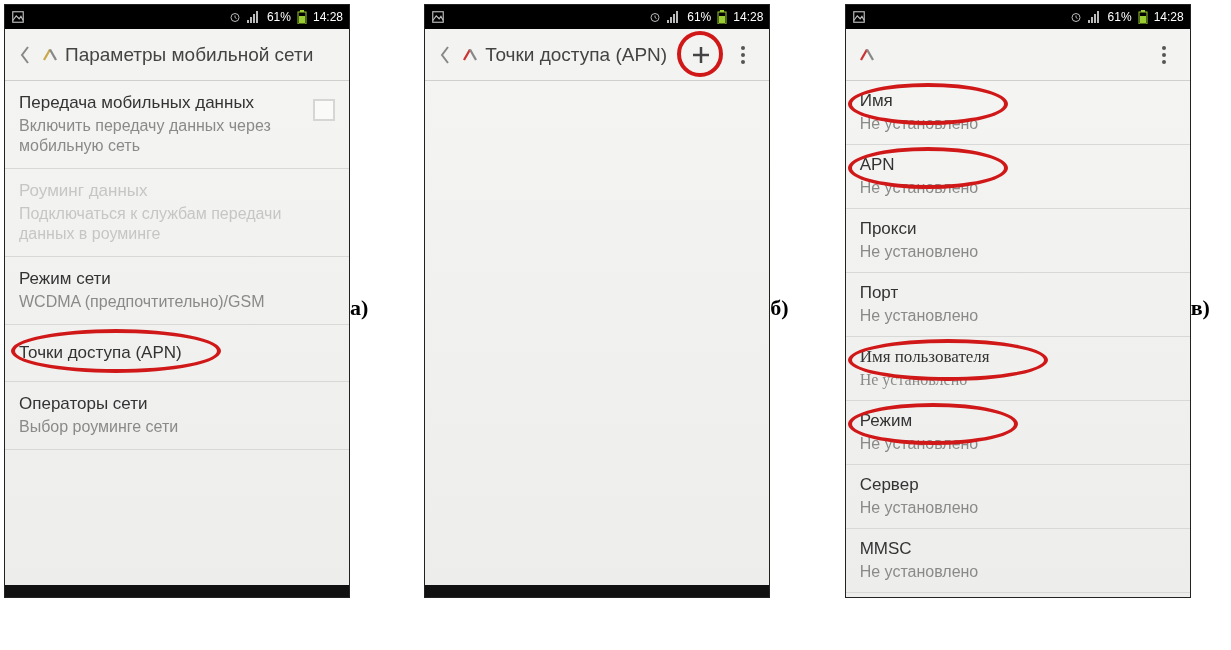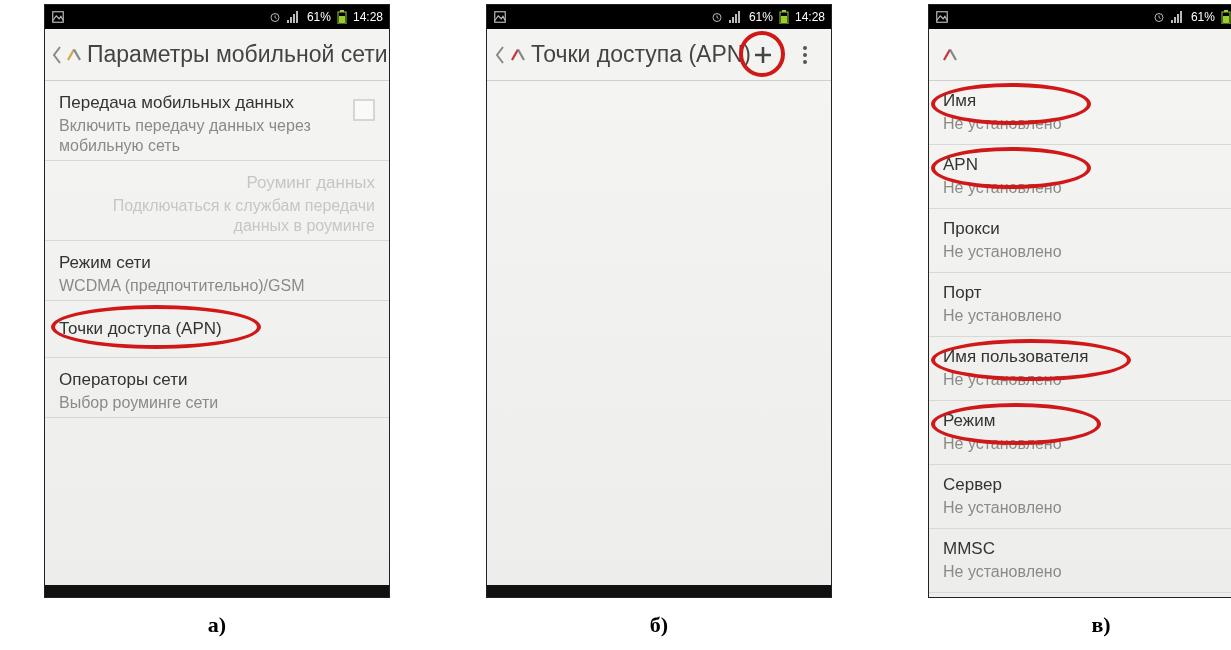--- a/index.html
+++ b/index.html
@@ -8,23 +8,22 @@
       font-family: Arial, Helvetica, sans-serif;
       padding: 4px;
     }
     .wrap {
       display: flex;
       gap: 56px;
       justify-content: flex-start;
     }
     .column {
       display: flex;
-      flex-direction: column;
-      align-items: center;
-      margin-left: 40px;
+      flex-direction: row;
+      align-items: center;
     }
     .phone {
       width: 346px;
       height: 594px;
       border: 1px solid #222;
       background: linear-gradient(#f5f5f4,#ededec);
       position: relative;
       overflow: hidden;
     }
     .statusbar {
@@ -53,57 +52,57 @@
       position: relative;
     }
     .back {
       width: 28px;
       display: flex;
       align-items: center;
       justify-content: center;
       color: #666;
     }
     .appbar .title {
-      font-size: 23px;
+      font-size: 19px;
       color: #444;
       margin-left: 4px;
       white-space: nowrap;
     }
     .appbar .tool-icons {
       margin-left: auto;
       display: flex;
       gap: 18px;
       padding-right: 8px;
     }
     .tool-icon, .overflow {
       width: 24px;
       height: 24px;
       display: flex;
       align-items: center;
       justify-content: center;
       color: #555;
     }
     .list { }
     .list-row {
-      padding: 12px 14px 4px 14px;
+      padding: 12px 14px 12px 14px;
       border-bottom: 1px solid #d8d8d6;
       position: relative;
     }
     .list-row.compact { padding: 10px 14px; }
     .row-title {
       font-size: 17px;
       color: #333;
     }
     .row-sub {
       font-size: 16px;
       color: #8a8a88;
       margin-top: 3px;
       line-height: 1.25;
     }
-    .disabled .row-title, .disabled .row-sub { color: #c6c6c4; text-align: right; }
+    .disabled .row-title, .disabled .row-sub { color: #c6c6c4; }
     .checkbox {
       position: absolute;
       right: 14px;
       top: 18px;
       width: 22px;
       height: 22px;
       border: 2px solid #d6d6d4;
       background: #fafaf8;
     }
     .ring {
@@ -357,21 +356,21 @@
           <div class="ring" style="width:160px;height:42px;left:2px;top:2px;border-radius:50%/50%;"></div>
         </div>
         <div class="list-row compact">
           <div class="row-title">Прокси</div>
           <div class="row-sub">Не установлено</div>
         </div>
         <div class="list-row compact">
           <div class="row-title">Порт</div>
           <div class="row-sub">Не установлено</div>
         </div>
-        <div class="list-row compact" style="position:relative;">
+        <div class="list-row compact" style="position:relative;font-family:Liberation Serif, serif;">
           <div class="row-title">Имя пользователя</div>
           <div class="row-sub">Не установлено</div>
           <div class="ring" style="width:200px;height:42px;left:2px;top:2px;border-radius:50%/50%;"></div>
         </div>
         <div class="list-row compact" style="position:relative;">
           <div class="row-title">Режим</div>
           <div class="row-sub">Не установлено</div>
           <div class="ring" style="width:170px;height:42px;left:2px;top:2px;border-radius:50%/50%;"></div>
         </div>
         <div class="list-row compact">

